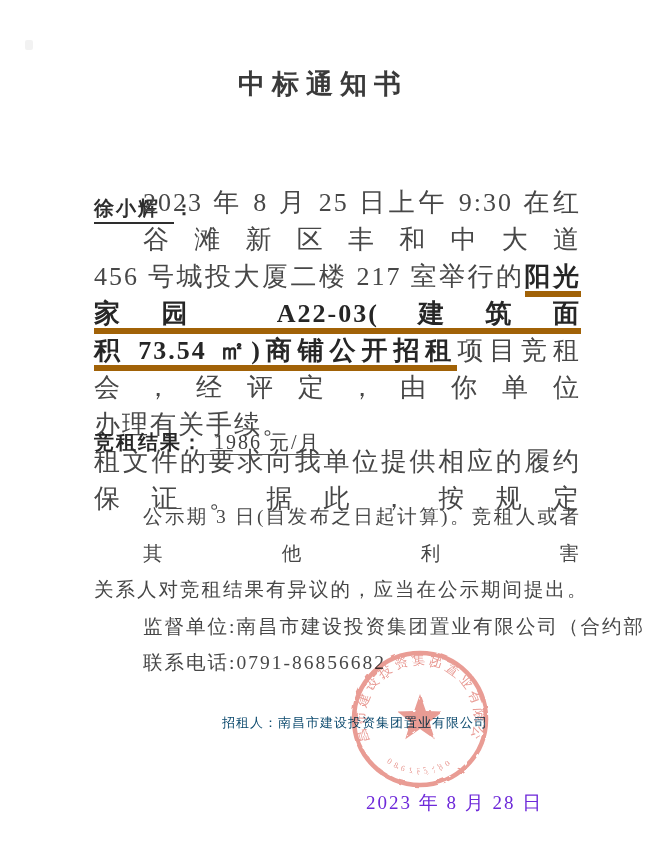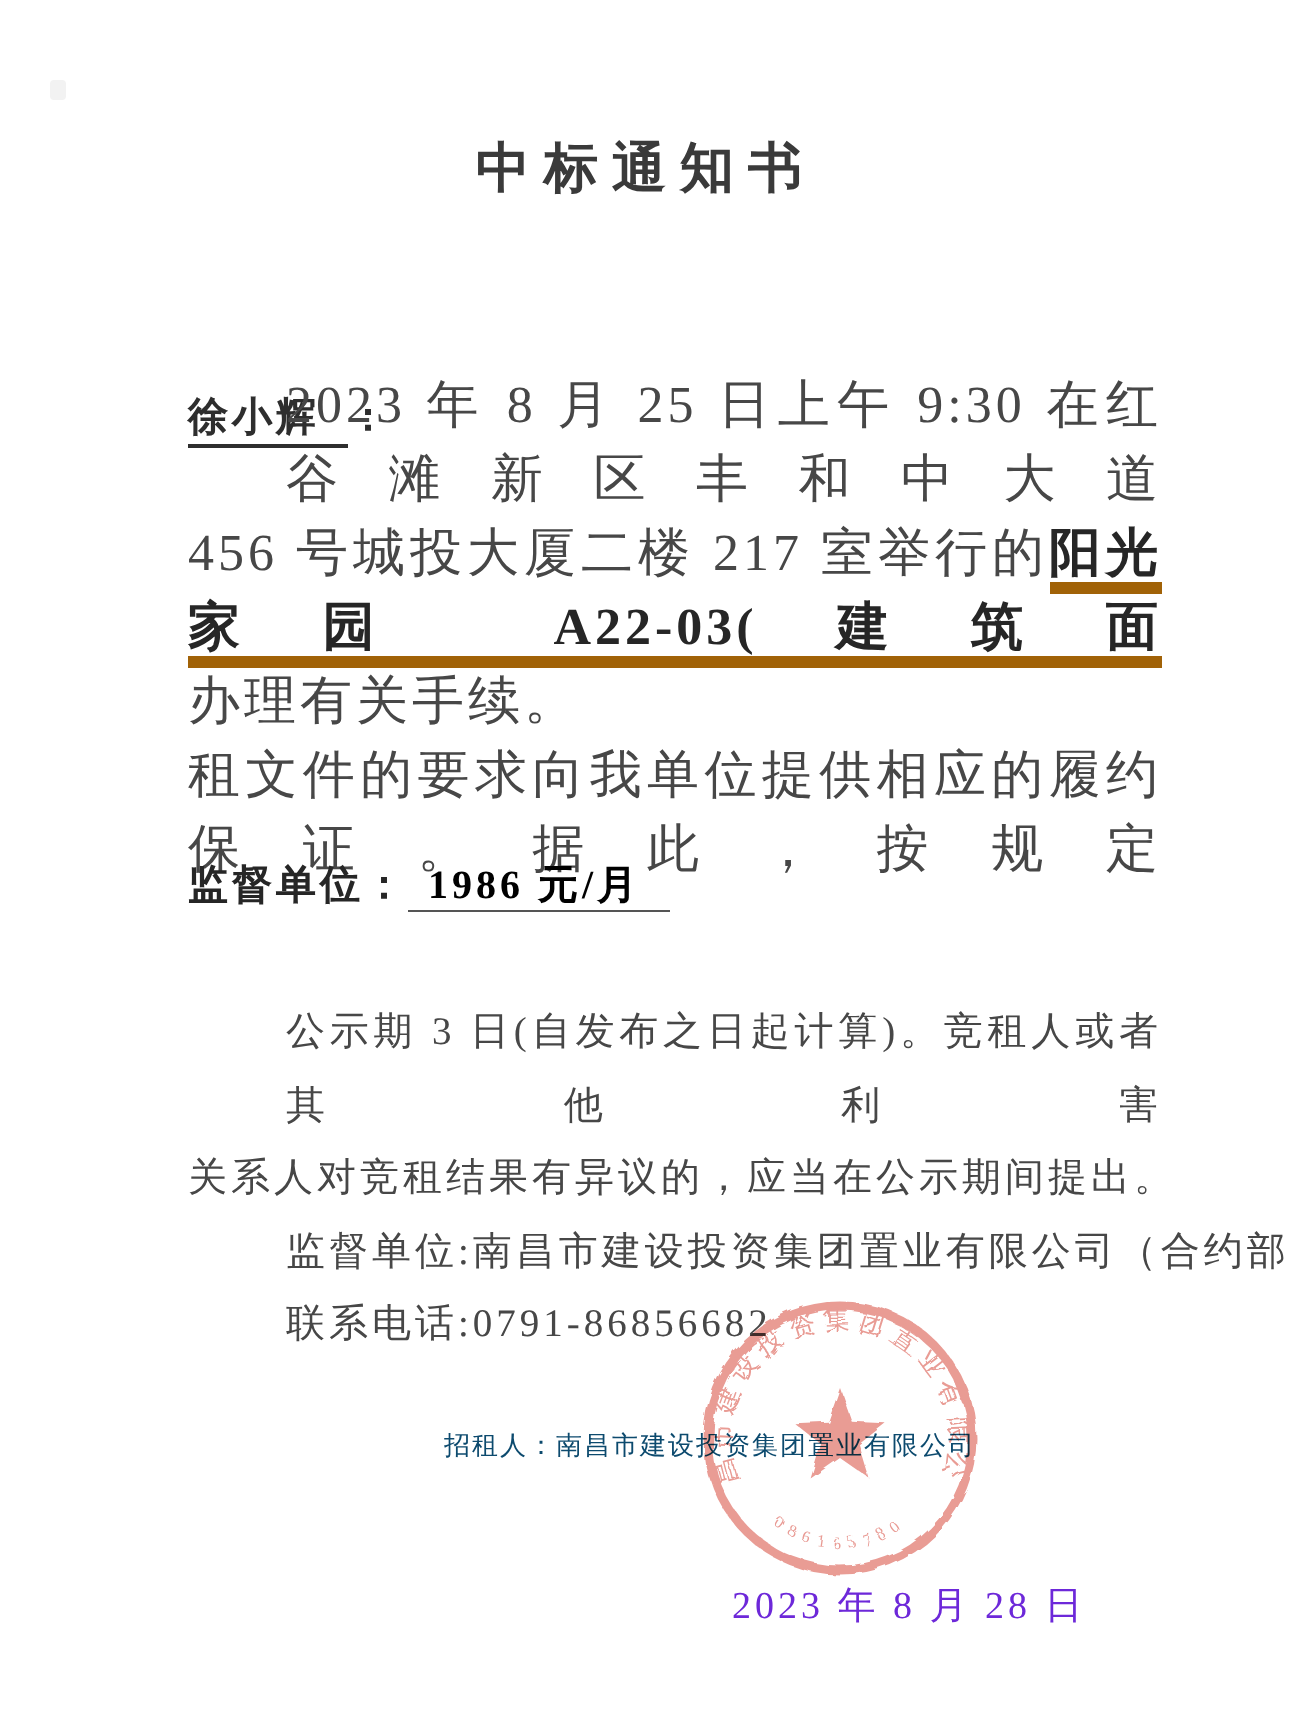--- a/index.html
+++ b/index.html
@@ -42,24 +42,23 @@
   .boldseg{
     font-weight:bold;color:#262626;
     border-bottom:6px solid #a16207;
   }
   .resultline{
     position:absolute;left:94px;top:429px;
     font-size:20px;letter-spacing:2px;
   }
   .resultline .label{font-weight:bold;color:#262626;}
   .resultline .value{
-    color:#000000;
+    color:#404040;
     border-bottom:1.5px solid #555;
     padding:0 14px 1px 10px;
-    font-weight:bold;
   }
   .noticeblock{
     position:absolute;left:94px;top:499px;width:487px;
     font-size:19.5px;line-height:36.5px;letter-spacing:2px;
   }
   .signer{
     position:absolute;left:222px;top:714px;
     font-size:13px;letter-spacing:1px;color:#0c4a6e;
   }
   .dateline{
@@ -80,25 +79,26 @@
 
   <div class="smudge"></div>
 
   <div class="title">中标通知书</div>
 
   <div class="recipient"><span class="uname">徐小辉</span><span>：</span></div>
 
   <div class="bodyblock">
     <div class="line jline indent"><span>2023 年 8 月 25 日上午 9:30 在红谷滩新区丰和中大道</span></div>
     <div class="line jline"><span>456 号城投大厦二楼 217 室举行的</span><span class="boldseg">阳光家园 A22-03(建筑面</span></div>
+    <div class="line jline"><span class="boldseg">积 73.54 ㎡)商铺公开招租</span><span>项目竞租会，经评定，由你单位</span></div>
     <div class="line"><span>办理有关手续。</span></div>
     <div class="line jline"><span>租文件的要求向我单位提供相应的履约保证。据此，按规定</span></div>
   </div>
 
-  <div class="resultline"><span class="label">监督单位：</span><span class="value">1986 元/月</span></div>
+  <div class="resultline"><span class="label">竞租结果：</span><span class="value">1986 元/月</span></div>
 
   <div class="noticeblock">
     <div class="line jline indent"><span>公示期 3 日(自发布之日起计算)。竞租人或者其他利害</span></div>
     <div class="line"><span>关系人对竞租结果有异议的，应当在公示期间提出。</span></div>
     <div class="line indent"><span>监督单位:南昌市建设投资集团置业有限公司（合约部）</span></div>
     <div class="line indent"><span>联系电话:0791-86856682</span></div>
   </div>
 
   <div class="signer">招租人：南昌市建设投资集团置业有限公司</div>
   <div class="dateline">2023 年 8 月 28 日</div>

